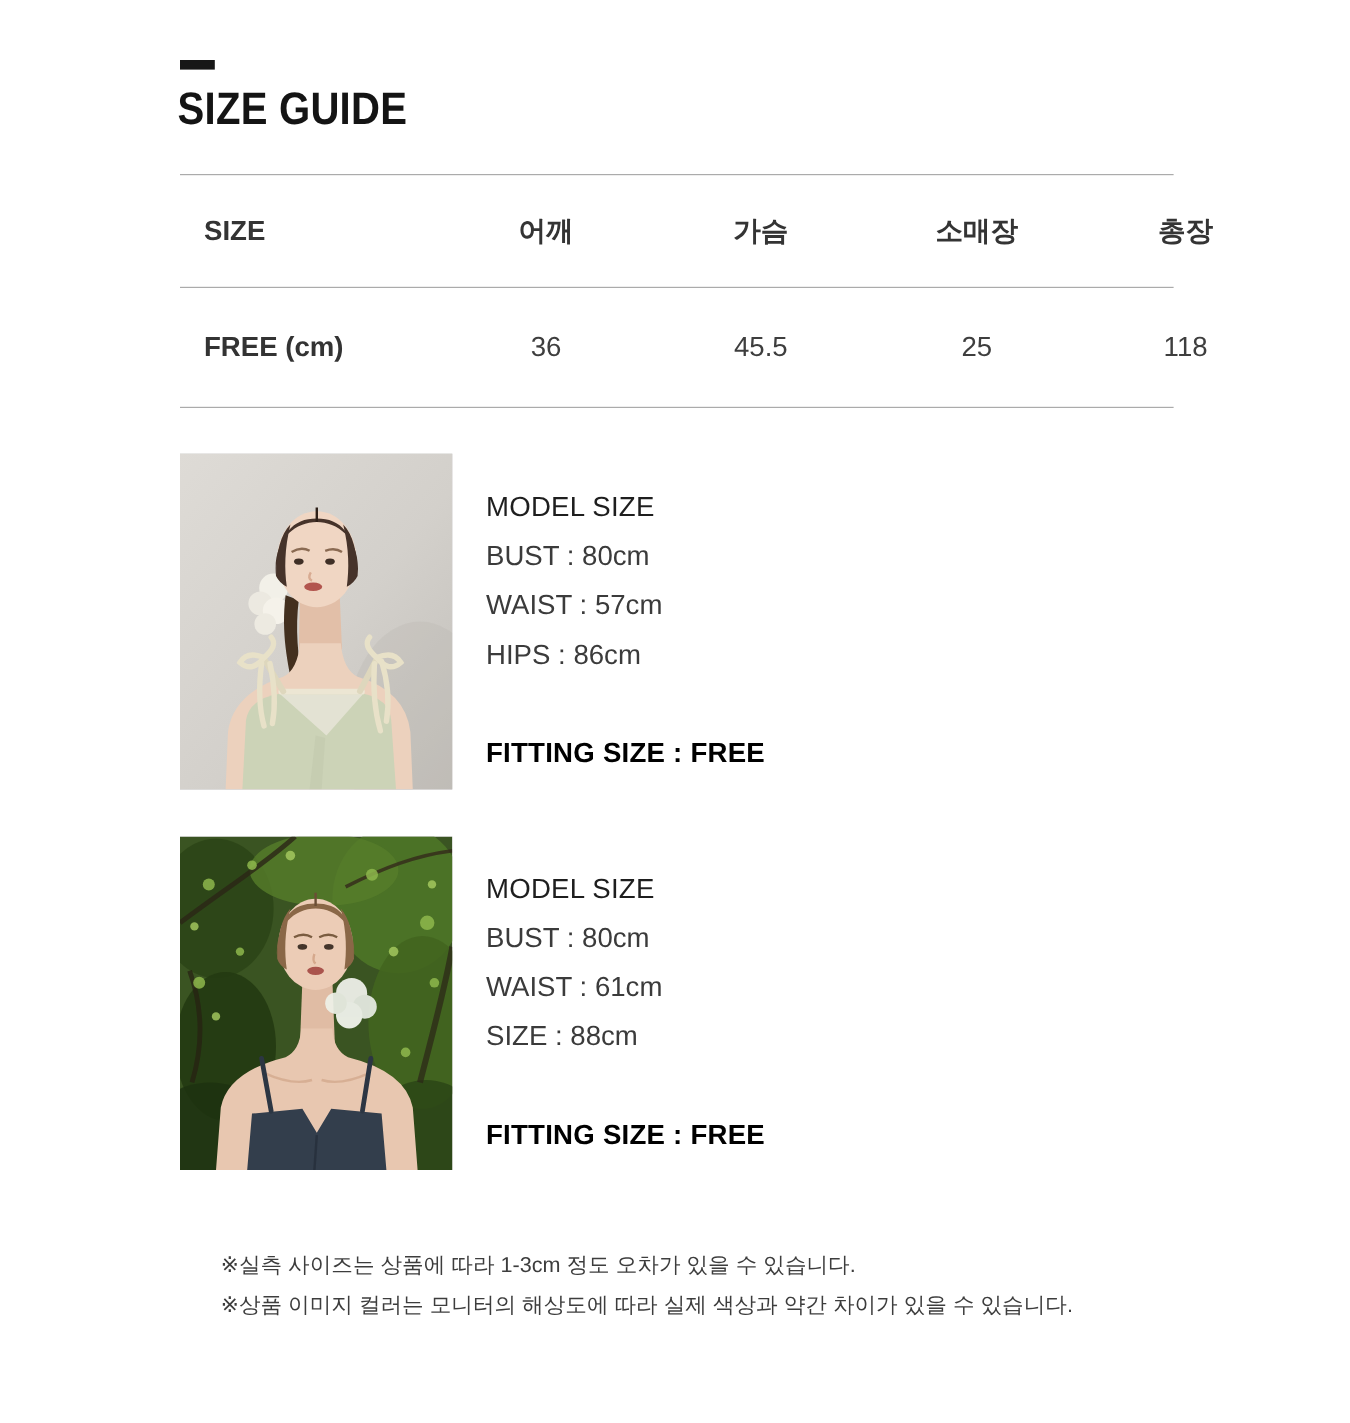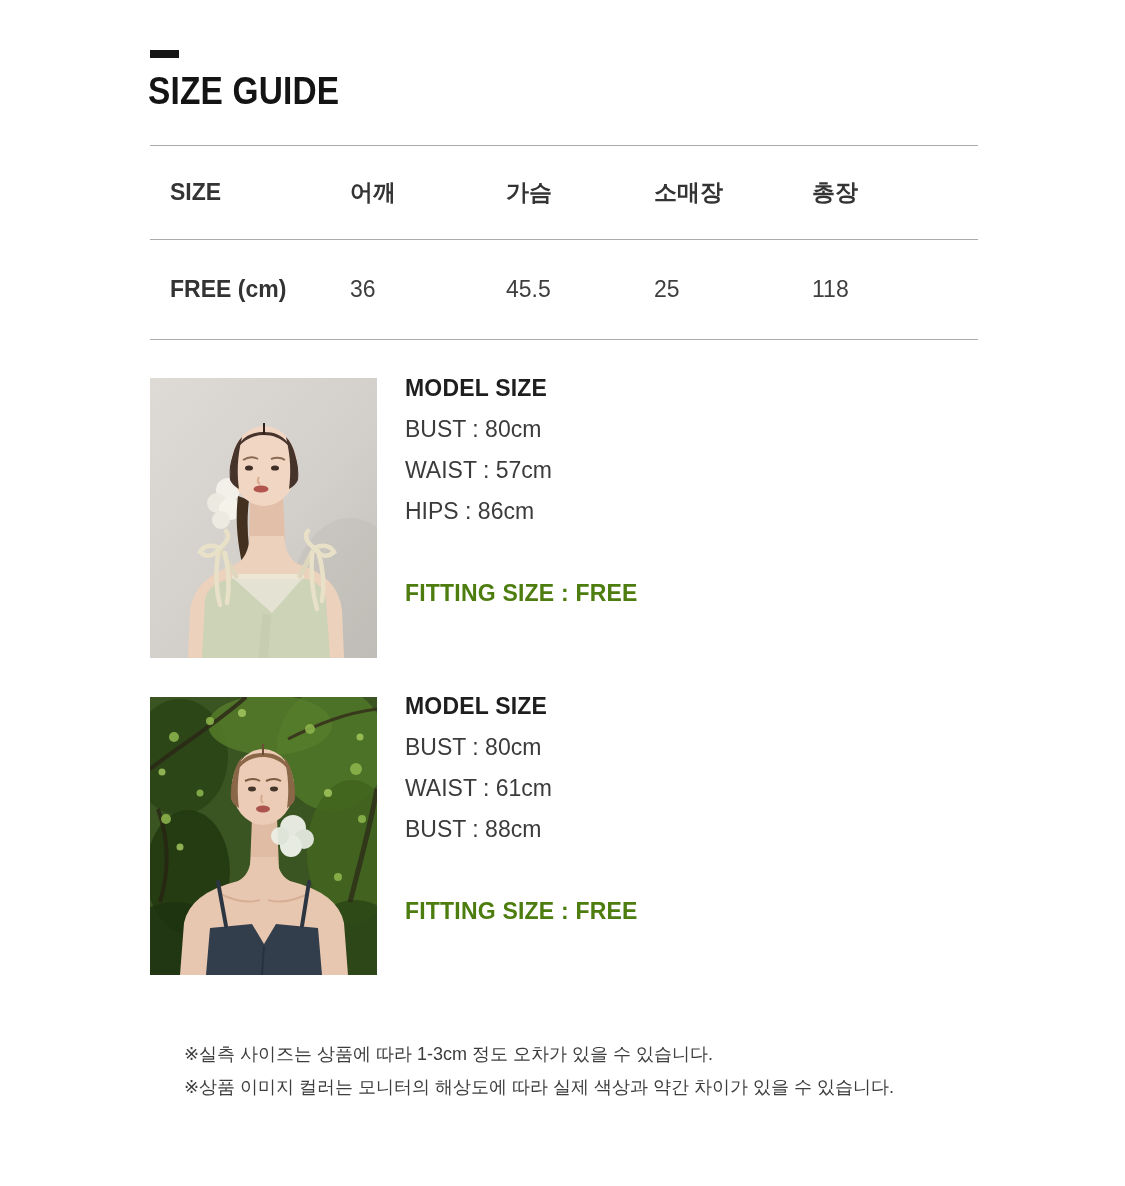--- a/index.html
+++ b/index.html
@@ -14,41 +14,41 @@
   
   .title-dash { left:150px; top:50px; width:29px; height:8px; background:#171717; }
   .page-title {
     left:148px; top:70px; font-size:38px; font-weight:700; color:#141414;
     letter-spacing:0.2px; transform:scaleX(0.88); transform-origin:left top;
     white-space:nowrap;
   }
 
   
   .size-table { left:150px; top:145px; width:828px; color:#3a3a3a; }
-  .trow { display:grid; grid-template-columns:200px 156px 148px 158px 166px; align-items:center; }
+  .trow { display:grid; grid-template-columns:200px 156px 148px 158px 166px; align-items:center;gap:27px; }
   .trow.head { height:95px; border-top:1px solid #ababab; border-bottom:1px solid #ababab; }
   .trow.data { height:100px; border-bottom:1px solid #ababab; }
-  .tcell { text-align:left; font-size:23px; font-weight:400; color:#3e3e3e; }
+  .tcell { text-align:center; font-size:23px; font-weight:400; color:#3e3e3e; }
   .tcell.first { text-align:left; padding-left:20px; font-weight:700; color:#333333; }
   .trow.head .tcell { font-weight:600; color:#343434; }
   .tcell.last { padding-right:30px; }
 
   
   .photo { left:150px; width:227px; overflow:hidden; background:#ccc; }
   .photo svg { display:block; }
   #photo1 { top:378px; height:280px; }
   #photo2 { top:697px; height:278px; }
   .model-info { left:405px; width:440px; }
   #info1 { top:368px; }
   #info2 { top:686px; }
   .model-heading, .spec-line, .fitting-line { height:41px; line-height:41px; font-size:23px; white-space:nowrap; }
-  .model-heading { font-weight:700; color:#1e1e1e; letter-spacing:0.2px; }
+  .model-heading { font-weight:400; color:#1e1e1e; letter-spacing:0.2px;margin-top:34px; }
   .spec-line { font-weight:400; color:#3b3b3b; }
   .spacer { height:41px; }
-  .fitting-line { font-weight:700; color:#4d7c0f; letter-spacing:0.2px; }
+  .fitting-line { font-weight:700; color:#000000; letter-spacing:0.2px; }
 
   
   .notes { left:148px; top:1038px; width:860px;margin-left:36px; }
   .note-line { font-size:18px; line-height:33px; color:#3d3d3d; white-space:nowrap; }
 </style>
 </head>
 <body>
 
 <div class="abs title-dash"></div>
 <h1 class="abs page-title">SIZE GUIDE</h1>
@@ -211,21 +211,21 @@
       <path d="M112,98 q-2,6 1,8" stroke="#d5a88c" stroke-width="2" fill="none"></path>
       <ellipse cx="113" cy="112" rx="7" ry="3.4" fill="#aa544d"></ellipse>
     </g>
   </svg>
 </div>
 
 <div class="abs model-info" id="info2">
   <div class="model-heading">MODEL SIZE</div>
   <div class="spec-line">BUST : 80cm</div>
   <div class="spec-line">WAIST : 61cm</div>
-  <div class="spec-line">BUST : 88cm</div>
+  <div class="spec-line">SIZE : 88cm</div>
   <div class="spacer"></div>
   <div class="fitting-line">FITTING SIZE : FREE</div>
 </div>
 
 <footer class="abs notes">
   <p class="note-line">※실측 사이즈는 상품에 따라 1-3cm 정도 오차가 있을 수 있습니다.</p>
   <p class="note-line">※상품 이미지 컬러는 모니터의 해상도에 따라 실제 색상과 약간 차이가 있을 수 있습니다.</p>
 </footer>
 
 </body></html>

